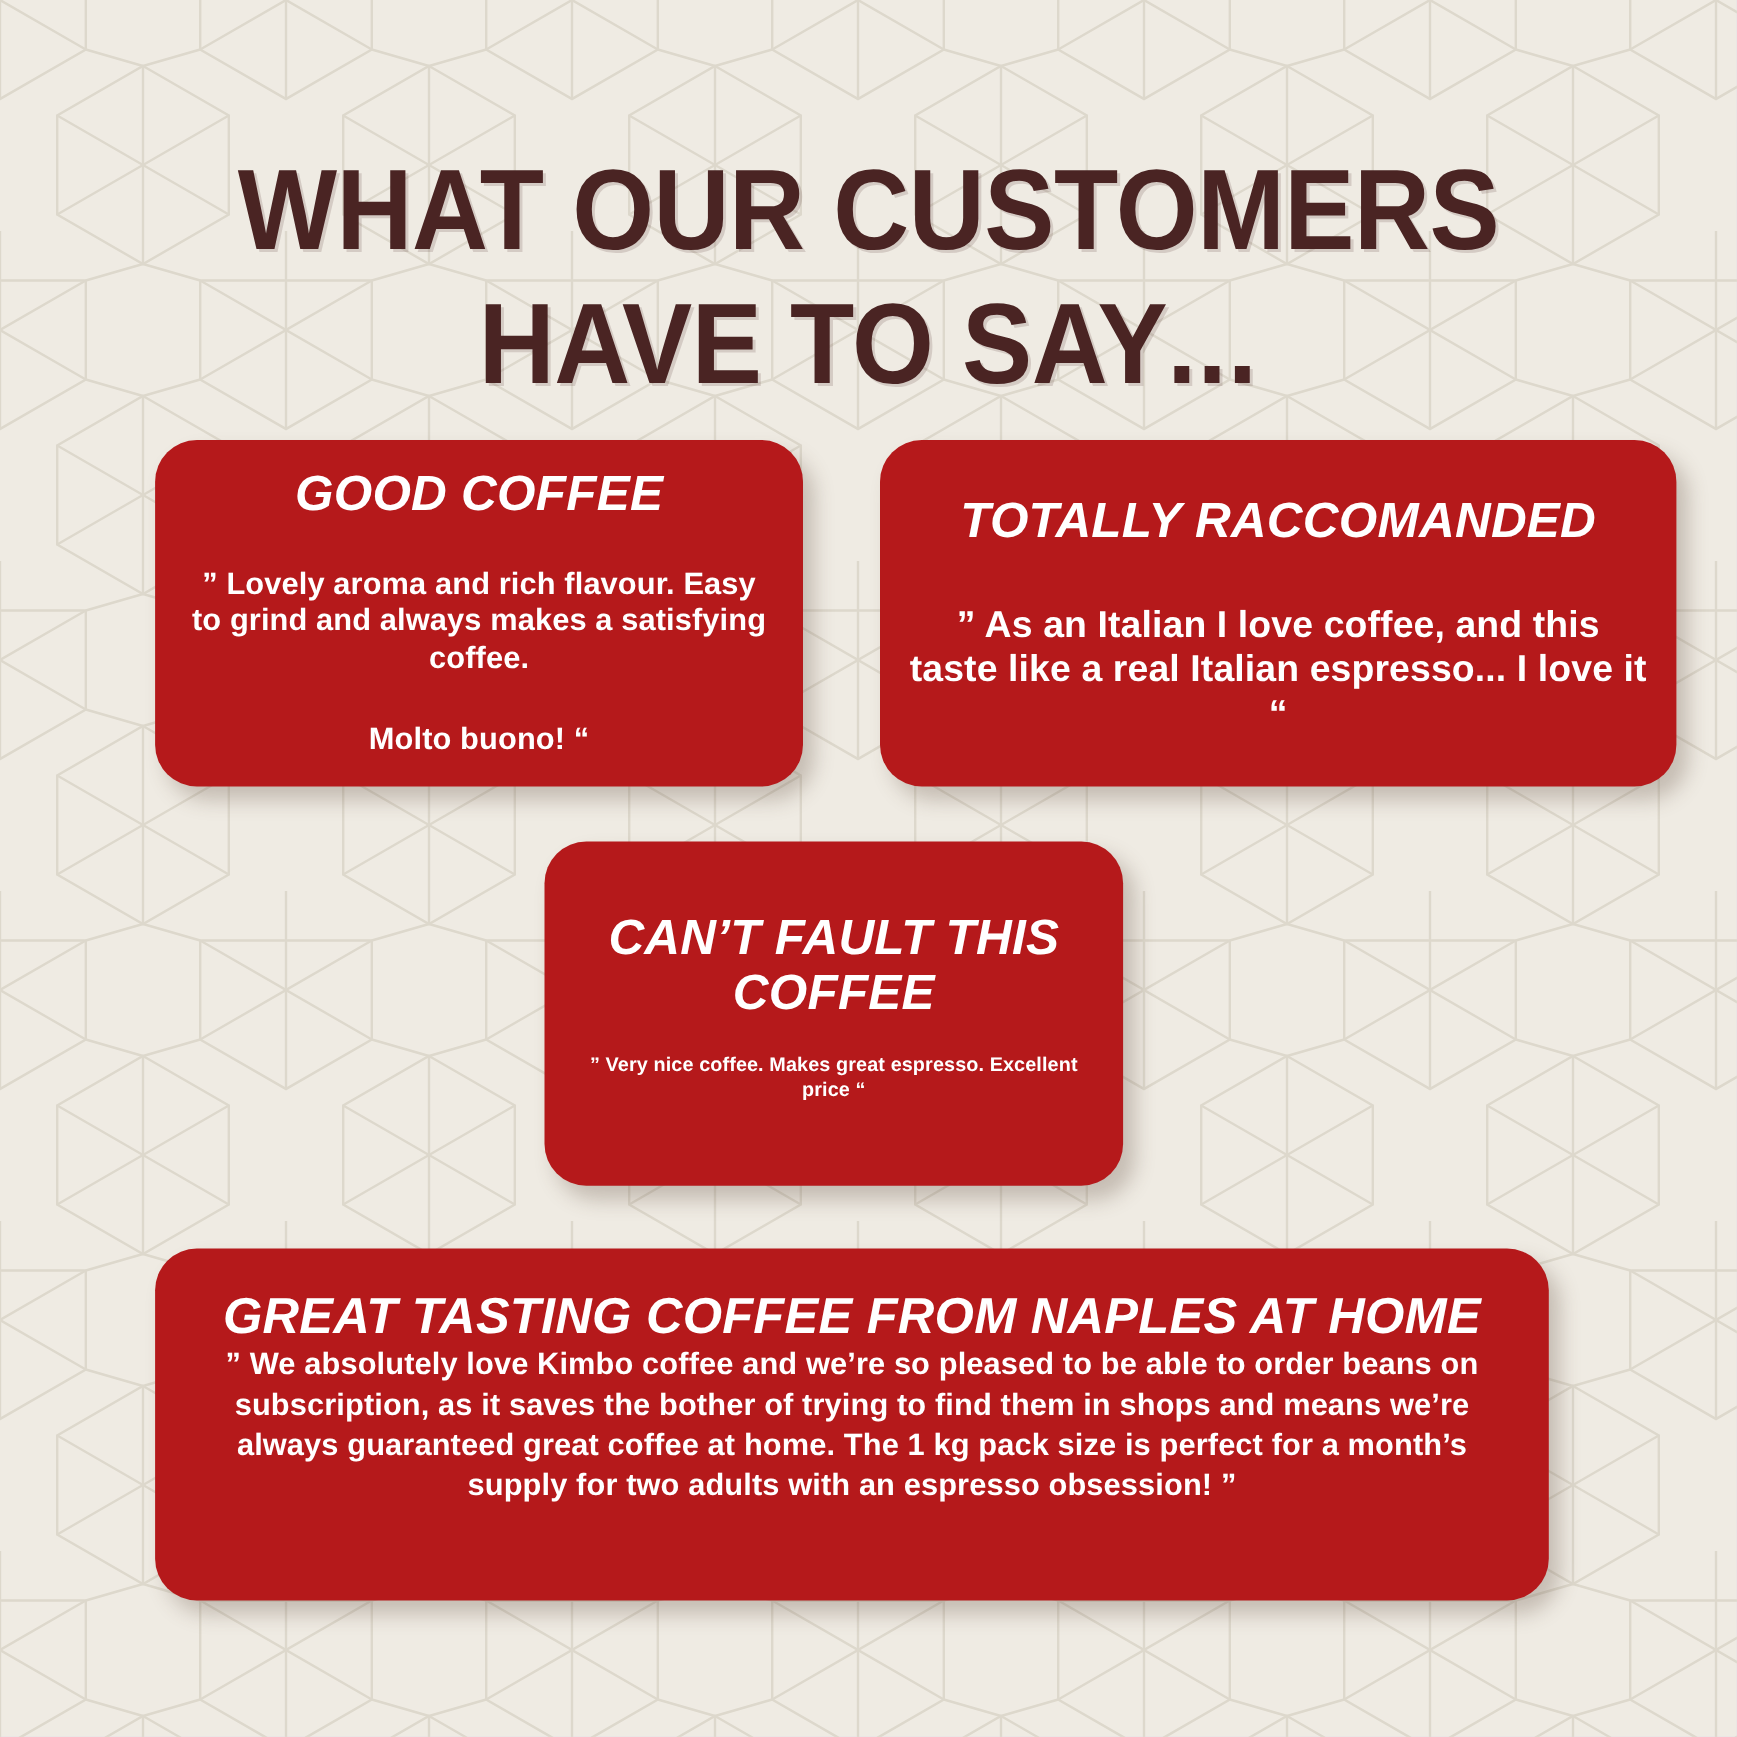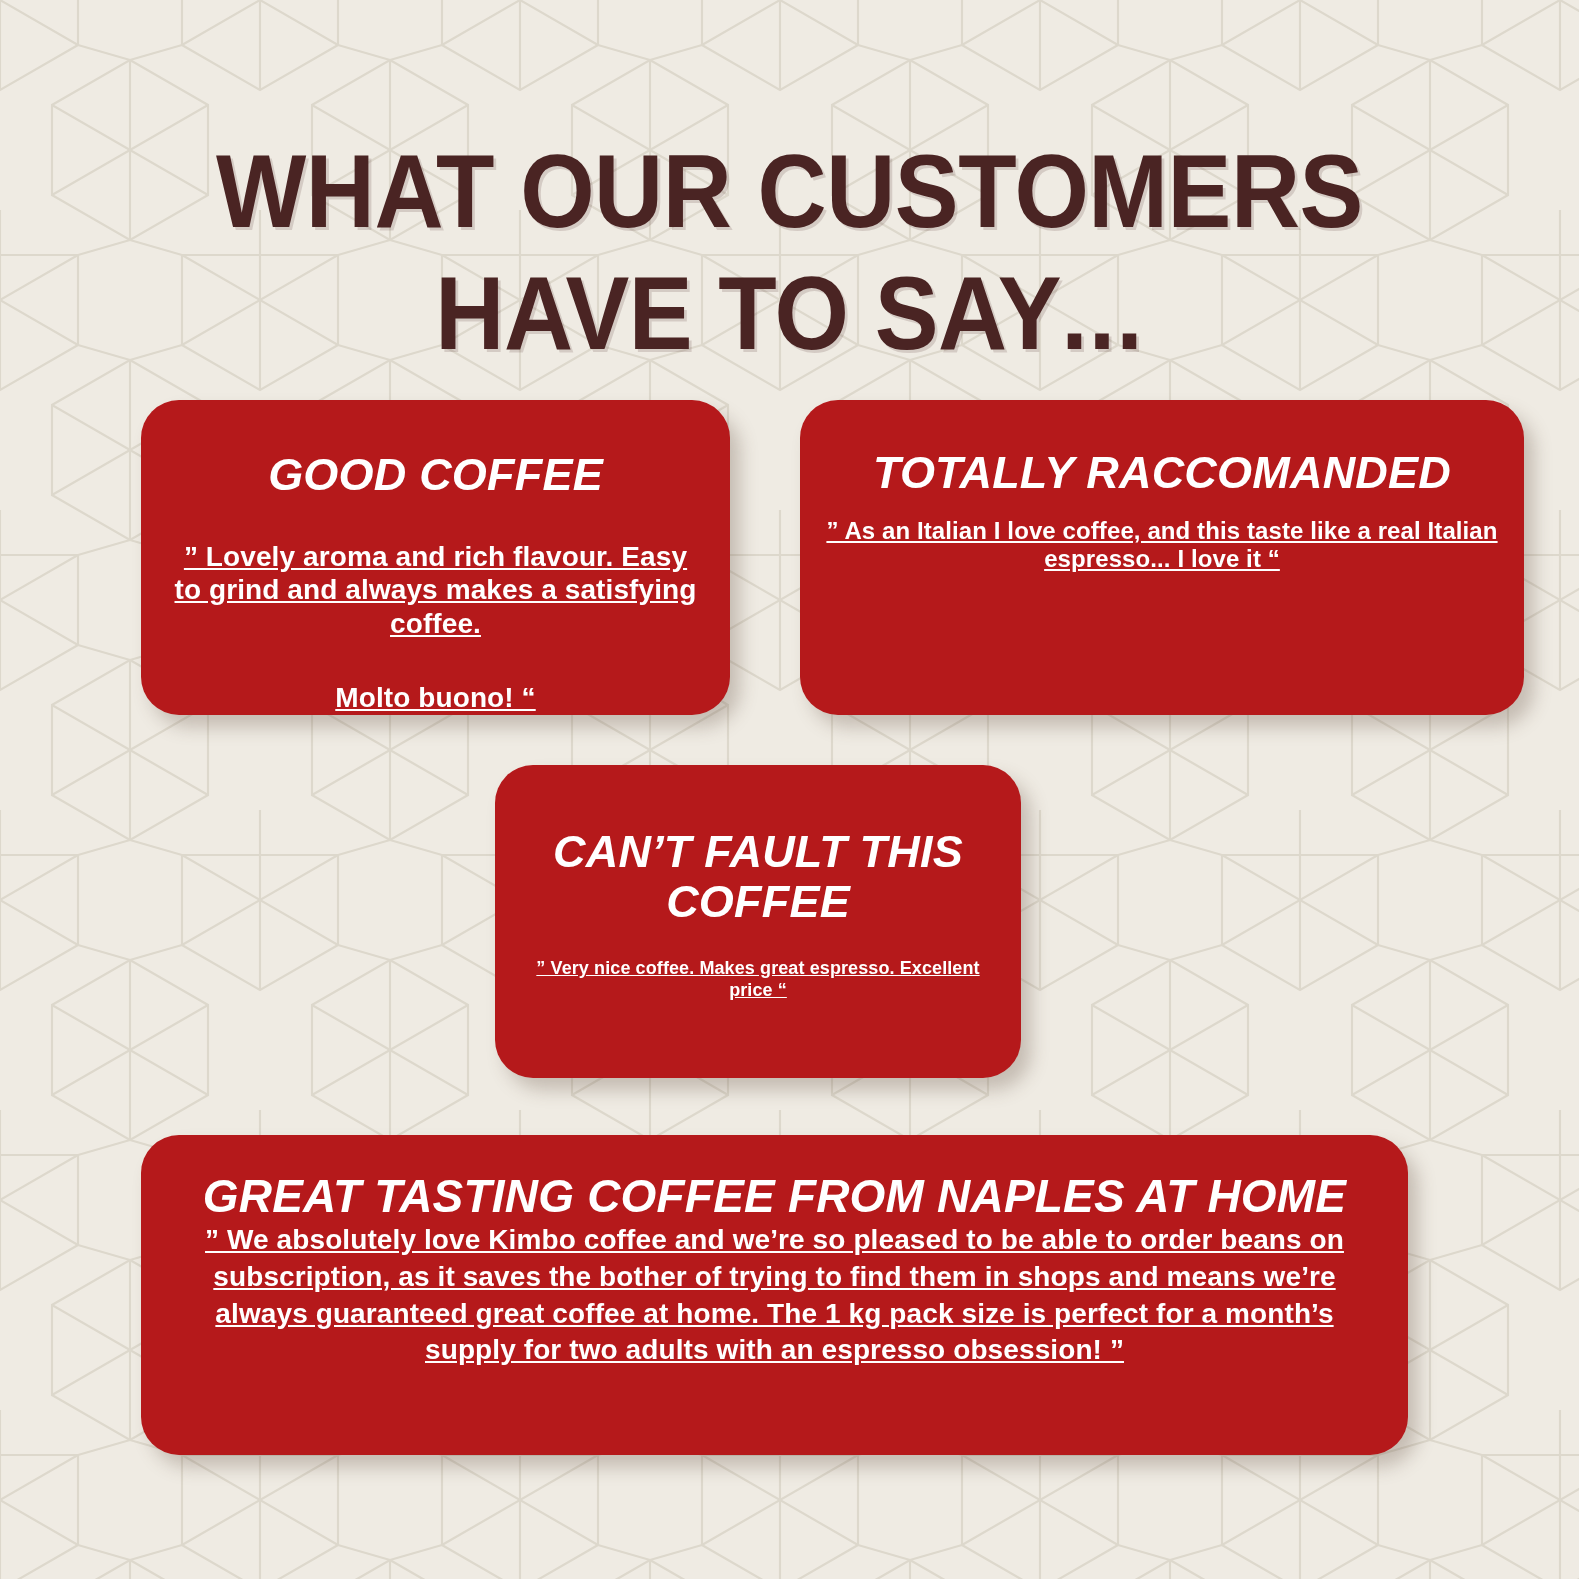--- a/index.html
+++ b/index.html
@@ -79,59 +79,58 @@
     margin: 0;
   }
 
   .card-body {
     font-family: "Liberation Sans", sans-serif;
     font-weight: 700;
     color: #ffffff;
     line-height: 1.2;
     margin: 0;
     letter-spacing: 0.1px;
-    text-decoration: underline;
   }
   .card-body .para {
     display: block;
   }
   .card-body .para + .para {
     margin-top: 1.45em;
   }
 
   
   #card-good-coffee {
     left: 141px;
     top: 400px;
     width: 589px;
     height: 315px;
   }
   #card-good-coffee .card-title {
     font-size: 45px;
-    margin-top: 50px;
+    margin-top: 24px;
   }
   #card-good-coffee .card-body {
     font-size: 28px;
     margin-top: 40px;
   }
 
   
   #card-totally-raccomanded {
     left: 800px;
     top: 400px;
     width: 724px;
     height: 315px;
   }
   #card-totally-raccomanded .card-title {
     font-size: 45px;
     margin-top: 48px;
   }
   #card-totally-raccomanded .card-body {
-    font-size: 24px;
-    margin-top: 19px;
+    font-size: 34px;
+    margin-top: 50px;
   }
 
   
   #card-cant-fault {
     left: 495px;
     top: 765px;
     width: 526px;
     height: 313px;
   }
   #card-cant-fault .card-title {

